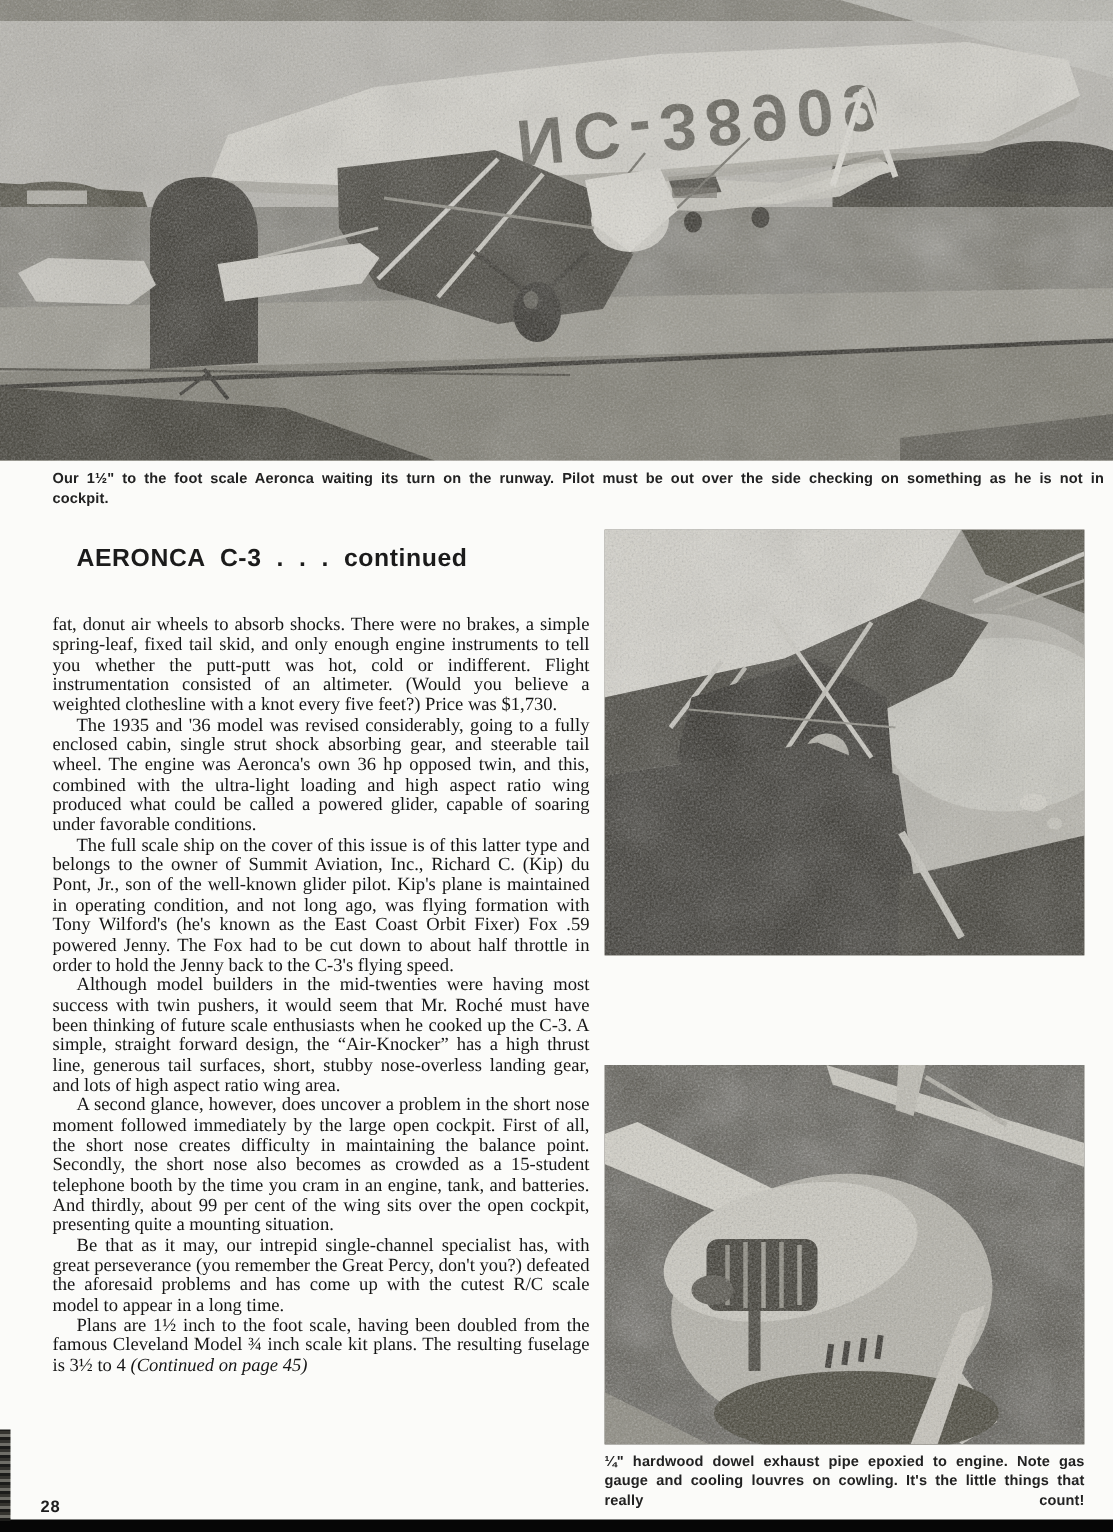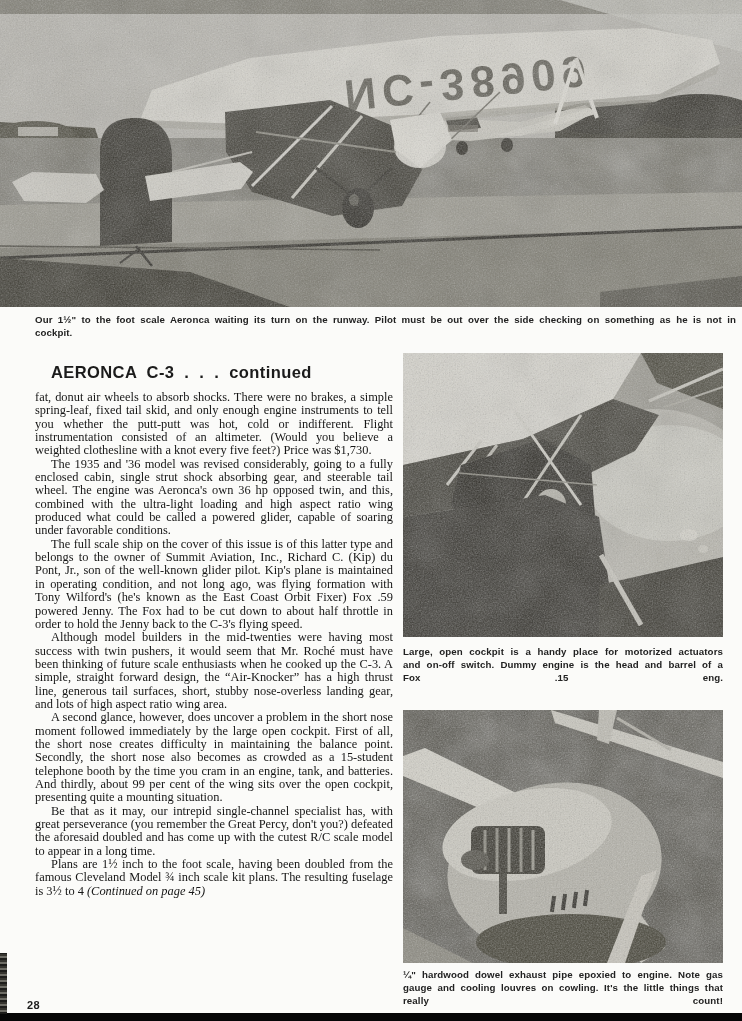--- a/index.html
+++ b/index.html
@@ -22,21 +22,21 @@
   .top-caption{left:35px;top:313px;width:701px;}
   .cap1{left:403px;top:645px;width:320px;}
   .cap2{left:403px;top:968px;width:320px;}
   
   .heading{
     position:absolute;left:35px;top:347px;margin:16px;color:#1b1b1b;
     font-size:16.5px;font-weight:bold;letter-spacing:.4px;word-spacing:5px;
     font-family:"Liberation Sans",sans-serif;
   }
   .left-col{
-    position:absolute;left:35px;top:391px;width:358px;color:#161616;
+    position:absolute;left:35px;top:410px;width:358px;color:#161616;
     font-family:"Liberation Serif",serif;font-size:12.4px;line-height:13.35px;
     text-align:justify;
   }
   .left-col p{margin:0;text-indent:16px;}
   .left-col p.first{text-indent:0;}
   .left-col i{font-style:italic;margin-top:48px;}
   
   .page-number{
     position:absolute;left:27px;top:999px;font-size:11px;font-weight:bold;color:#1d1d1d;
     letter-spacing:.5px;
@@ -143,21 +143,21 @@
   <div class="caption top-caption">Our 1½" to the foot scale Aeronca waiting its turn on the runway. Pilot must be out over the side checking on something as he is not in cockpit.</div>
 
   <h1 class="heading">AERONCA C-3 . . . continued</h1>
 
   <div class="left-col">
     <p class="first">fat, donut air wheels to absorb shocks. There were no brakes, a simple spring-leaf, fixed tail skid, and only enough engine instruments to tell you whether the putt-putt was hot, cold or indifferent. Flight instrumentation consisted of an altimeter. (Would you believe a weighted clothesline with a knot every five feet?) Price was $1,730.</p>
     <p>The 1935 and '36 model was revised considerably, going to a fully enclosed cabin, single strut shock absorbing gear, and steerable tail wheel. The engine was Aeronca's own 36 hp opposed twin, and this, combined with the ultra-light loading and high aspect ratio wing produced what could be called a powered glider, capable of soaring under favorable conditions.</p>
     <p>The full scale ship on the cover of this issue is of this latter type and belongs to the owner of Summit Aviation, Inc., Richard C. (Kip) du Pont, Jr., son of the well-known glider pilot. Kip's plane is maintained in operating condition, and not long ago, was flying formation with Tony Wilford's (he's known as the East Coast Orbit Fixer) Fox .59 powered Jenny. The Fox had to be cut down to about half throttle in order to hold the Jenny back to the C-3's flying speed.</p>
     <p>Although model builders in the mid-twenties were having most success with twin pushers, it would seem that Mr. Roché must have been thinking of future scale enthusiasts when he cooked up the C-3. A simple, straight forward design, the “Air-Knocker” has a high thrust line, generous tail surfaces, short, stubby nose-overless landing gear, and lots of high aspect ratio wing area.</p>
     <p>A second glance, however, does uncover a problem in the short nose moment followed immediately by the large open cockpit. First of all, the short nose creates difficulty in maintaining the balance point. Secondly, the short nose also becomes as crowded as a 15-student telephone booth by the time you cram in an engine, tank, and batteries. And thirdly, about 99 per cent of the wing sits over the open cockpit, presenting quite a mounting situation.</p>
-    <p>Be that as it may, our intrepid single-channel specialist has, with great perseverance (you remember the Great Percy, don't you?) defeated the aforesaid doubled and has come up with the cutest R/C scale model to appear in a long time.</p>
+    <p>Be that as it may, our intrepid single-channel specialist has, with great perseverance (you remember the Great Percy, don't you?) defeated the aforesaid problems and has come up with the cutest R/C scale model to appear in a long time.</p>
     <p><span>Plans are 1½ inch to the foot scale, having been doubled from the famous Cleveland Model ¾ inch scale kit plans. The resulting fuselage is 3½ to 4 </span><i>(Continued on page 45)</i></p>
   </div>
 
   <figure class="photo photo-cockpit">
     <svg viewBox="0 0 320 284" width="320" height="284">
       <rect width="320" height="284" fill="#9a988f"></rect>
 
       <polygon points="0,0 238,0 210,46 120,86 0,112" fill="#d6d4cc"></polygon>
 
       <polygon points="238,0 320,0 320,56 254,30" fill="#474539"></polygon>
@@ -185,21 +185,20 @@
 
       <polygon points="0,164 142,142 196,164 214,284 0,284" fill="#32302a"></polygon>
       <polygon points="196,232 320,204 320,284 196,284" fill="#3a3830"></polygon>
       <line x1="198" y1="202" x2="238" y2="272" stroke="#c5c3ba" stroke-width="5"></line>
       <ellipse cx="286" cy="182" rx="9" ry="6" fill="#d5d3ca"></ellipse>
       <ellipse cx="300" cy="196" rx="5" ry="4" fill="#c9c7be"></ellipse>
       <rect width="320" height="284" filter="url(#grainF)" opacity=".45"></rect>
       <rect width="320" height="284" filter="url(#blotchF)" opacity=".2"></rect>
     </svg>
   </figure>
-  <div class="caption cap1">Large, open cockpit is a handy place for motorized actuators and on-off switch. Dummy engine is the head and barrel of a Fox .15 eng.</div>
 
   <figure class="photo photo-engine">
     <svg viewBox="0 0 320 253" width="320" height="253">
       <rect width="320" height="253" fill="#54524a"></rect>
       <rect width="320" height="253" filter="url(#blotchF)" opacity=".4"></rect>
       <polygon points="0,218 70,253 0,253" fill="#8b897f"></polygon>
 
       <polygon points="148,0 320,52 320,68 152,13" fill="#c9c7be"></polygon>
       <polygon points="196,0 214,0 206,34 194,30" fill="#bdbbb2"></polygon>
       <line x1="214" y1="8" x2="268" y2="40" stroke="#b1afa6" stroke-width="3"></line>

